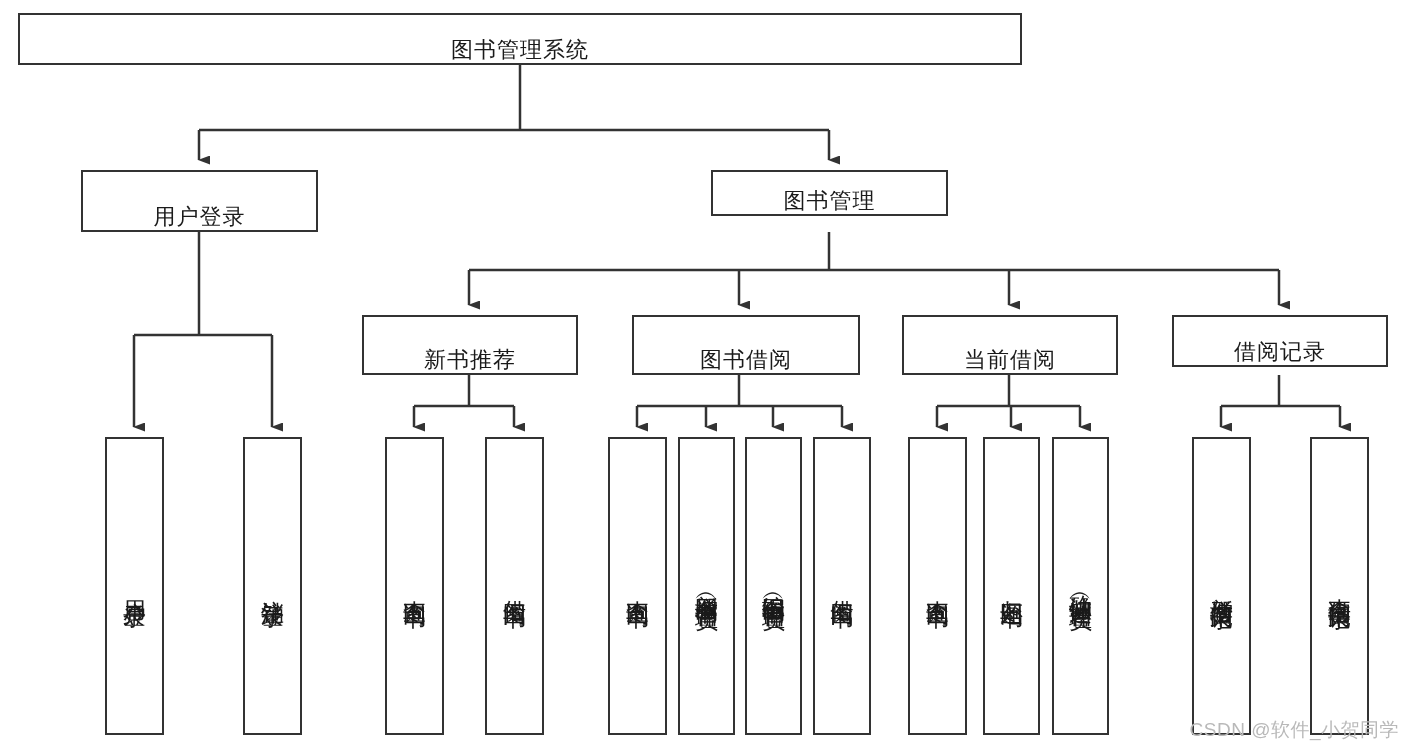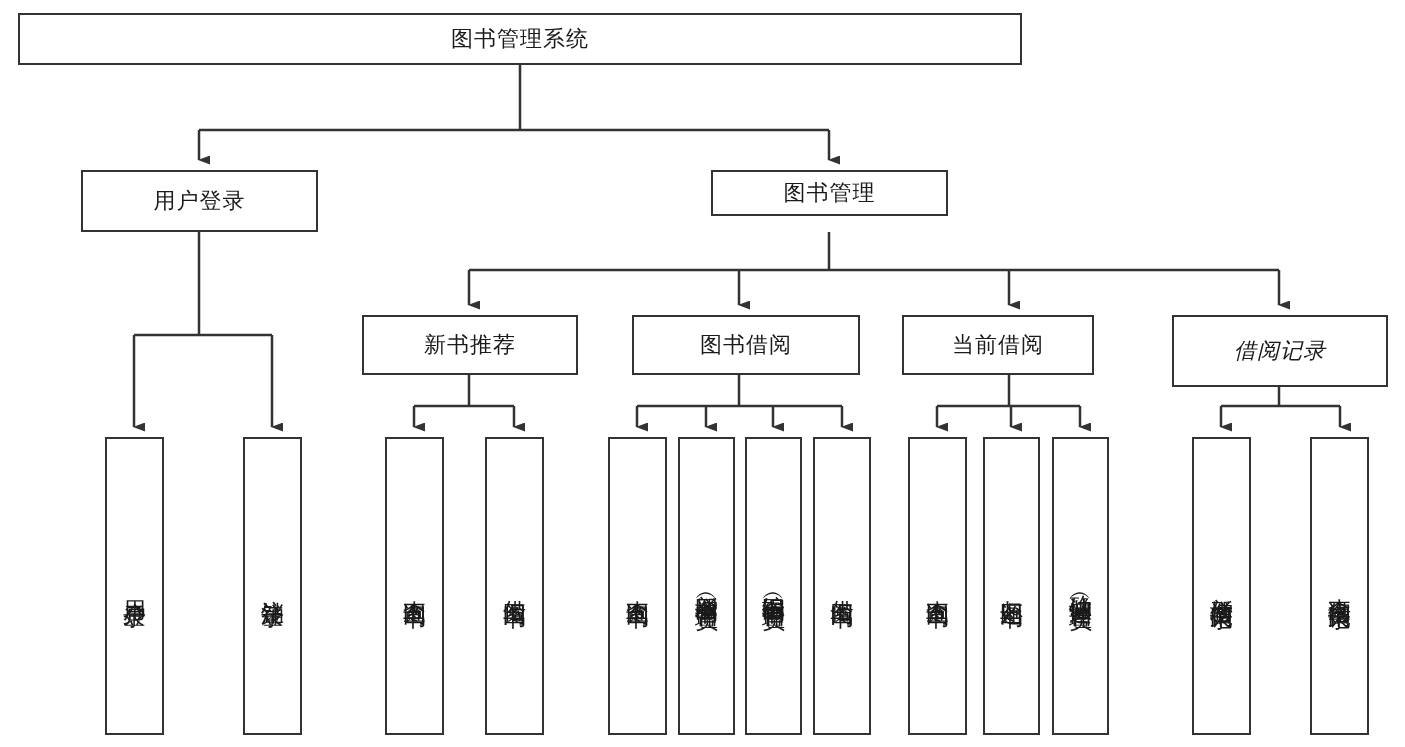--- a/index.html
+++ b/index.html
@@ -22,21 +22,21 @@
     width: 1405px;
     height: 747px;
     pointer-events: none;
   }
   .node {
     position: absolute;
     box-sizing: border-box;
     border: 2px solid #333333;
     background: #ffffff;
     display: flex;
-    align-items: center;
+    align-items: flex-end;
     justify-content: center;
     color: #1a1a1a;
   }
   .node.horiz .node-label {
     font-size: 22px;
     line-height: 1.2;
     letter-spacing: 1px;
     white-space: nowrap;
   }
   .node.vert {
@@ -127,24 +127,24 @@
   <div class="node horiz" style="left: 711px; top: 170px; width: 237px; height: 46px;">
     <span class="node-label">图书管理</span>
   </div>
 
   <div class="node horiz" style="left: 362px; top: 315px; width: 216px; height: 60px;">
     <span class="node-label">新书推荐</span>
   </div>
   <div class="node horiz" style="left: 632px; top: 315px; width: 228px; height: 60px;">
     <span class="node-label">图书借阅</span>
   </div>
-  <div class="node horiz" style="left: 902px; top: 315px; width: 192px; height: 60px;">
+  <div class="node horiz" style="left: 902px; top: 315px; width: 216px; height: 60px;">
     <span class="node-label">当前借阅</span>
   </div>
-  <div class="node horiz" style="left: 1172px; top: 315px; width: 216px; height: 72px; font-style: italic;">
+  <div class="node horiz" style="left: 1172px; top: 315px; width: 216px; height: 52px;">
     <span class="node-label">借阅记录</span>
   </div>
 
   <div class="node vert" style="left: 105px; top: 437px; width: 59px; height: 298px;">
     <span class="node-label">用户登录</span>
   </div>
   <div class="node vert" style="left: 243px; top: 437px; width: 59px; height: 298px;">
     <span class="node-label">注销登录</span>
   </div>
 
@@ -178,13 +178,14 @@
     <span class="node-label">确认归还（管理员）</span>
   </div>
 
   <div class="node vert" style="left: 1192px; top: 437px; width: 59px; height: 298px;">
     <span class="node-label">新增借阅记录</span>
   </div>
   <div class="node vert" style="left: 1310px; top: 437px; width: 59px; height: 298px;">
     <span class="node-label">查询借阅记录</span>
   </div>
 
+  <div id="watermark">CSDN @软件_小贺同学</div>
 </div>
 
 </body></html>

